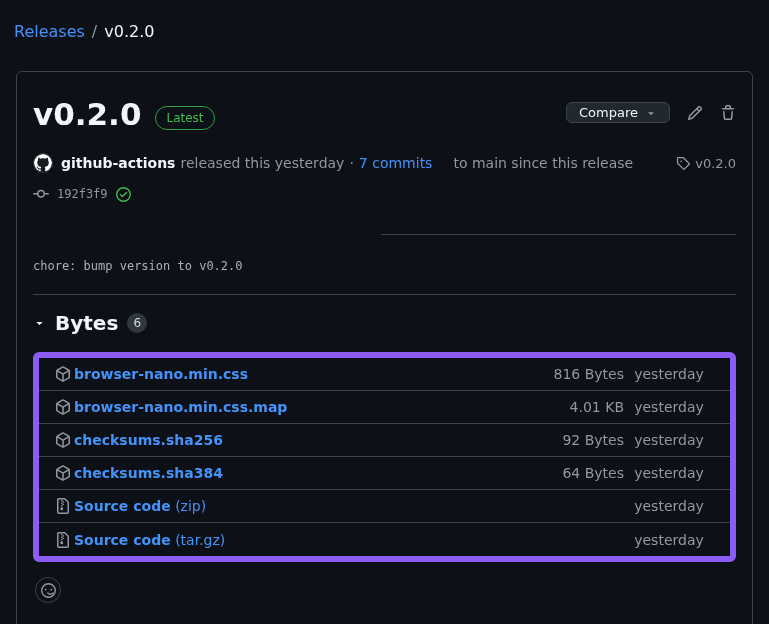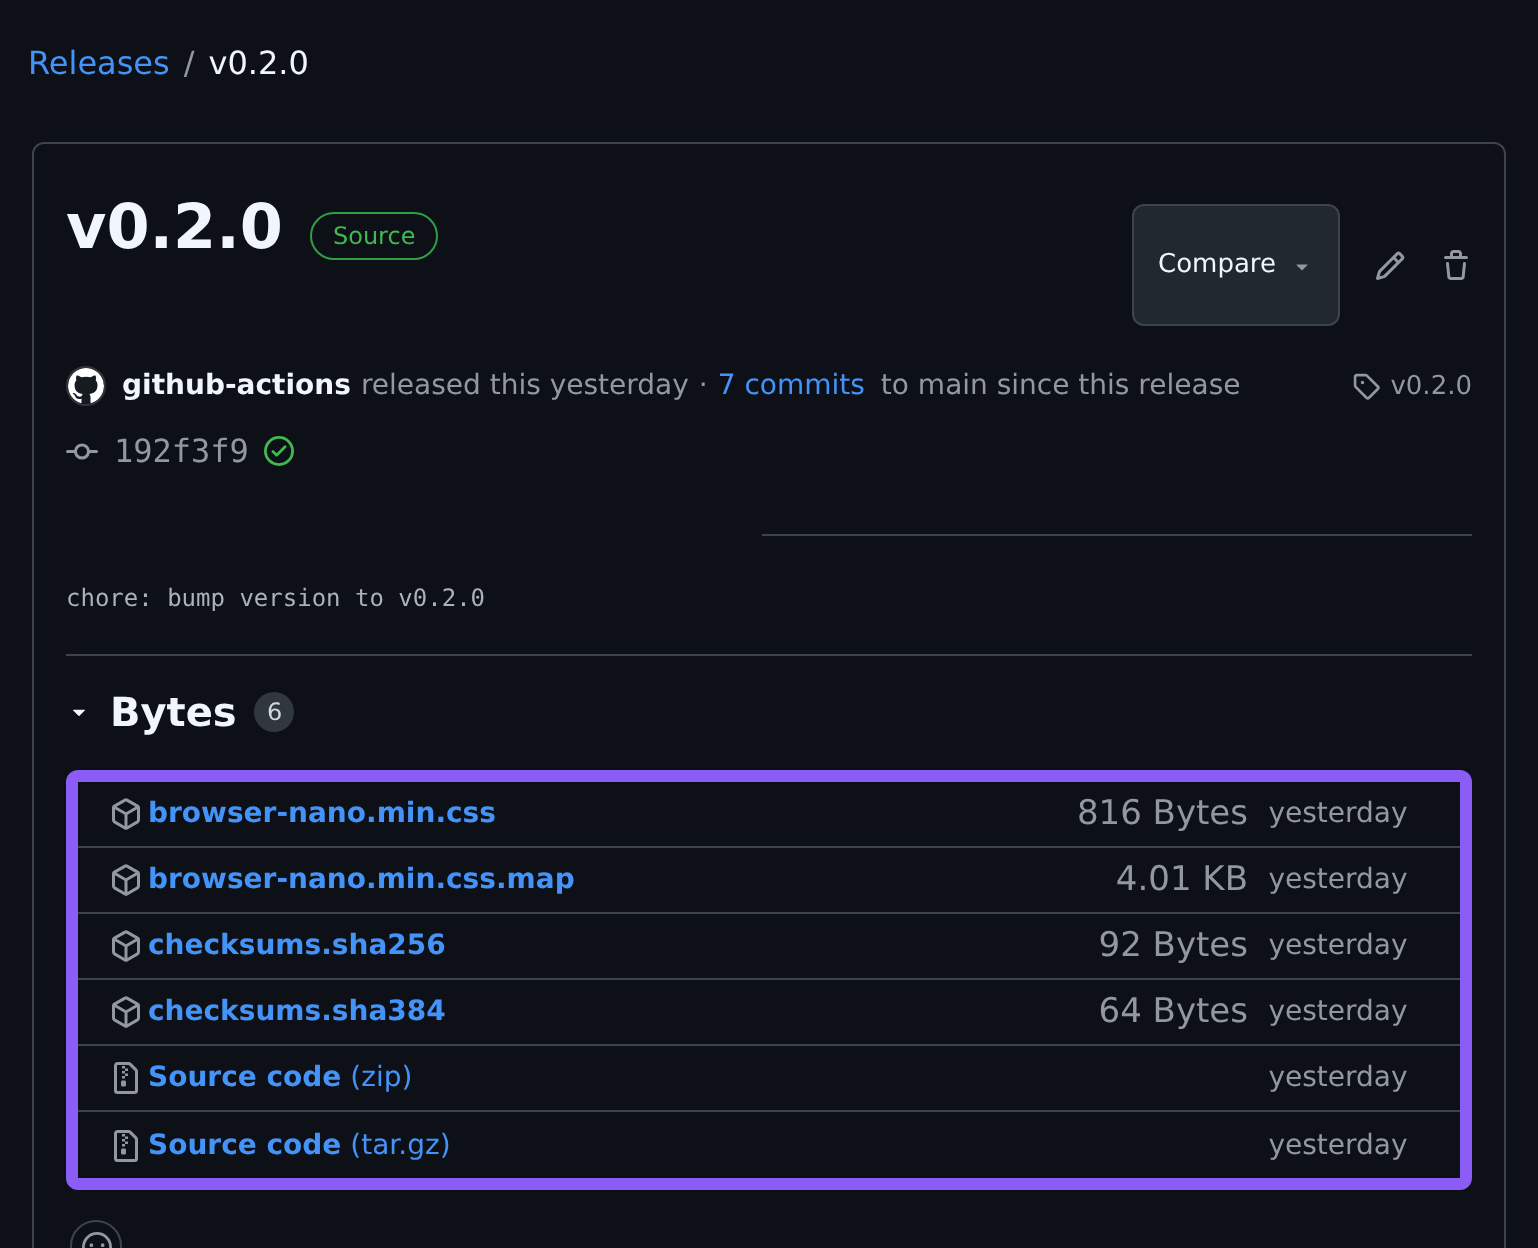--- a/index.html
+++ b/index.html
@@ -30,45 +30,45 @@
   .latest-badge {
     display:inline-block; border:1px solid #2ea043; color:#3fb950;
     font-size:12px; font-weight:500; line-height:22px;
     padding:0 10px; border-radius:2em; margin-top:6px;
   }
   .actions { display:flex; align-items:center; gap:17px; margin-top:6px; }
   .compare-btn {
     display:flex; align-items:center; gap:7px;
     background:#212830; border:1px solid #3d444d; border-radius:6px;
     color:#f0f6fc; font-family:inherit; font-size:13px; font-weight:500;
-    padding:22px 12px; cursor:pointer;
+    padding:2px 12px; cursor:pointer;
   }
   .compare-btn svg { fill:#9198a1; }
   .icon-btn { background:none; border:none; color:#9198a1; padding:0; cursor:pointer; display:flex; }
   .icon-btn svg { fill:currentColor; }
 
   
   .meta-row { display:flex; align-items:center; margin-top:20px; color:#9198a1; font-size:14px; flex-wrap:nowrap; white-space:nowrap;text-align:right; }
   .avatar {
     width:20px; height:20px; border-radius:50%; background:#161b22;
     display:inline-flex; align-items:center; justify-content:center;
     border:1px solid #30363d; margin-right:8px; flex:none; overflow:hidden;
   }
   .avatar svg { fill:#ffffff; }
   .author { color:#f0f6fc; font-weight:600; margin-right:5px; }
   .released { margin-right:5px; }
   .meta-dot { margin-right:5px; }
-  .commits-link { margin-right:8px; }
+  .commits-link { margin-right:21px; }
   .tag-chip { margin-left:auto; display:flex; align-items:center; gap:5px; color:#9198a1; font-size:13px; }
   .tag-chip svg { fill:#9198a1; }
 
   
   .commit-row { display:flex; align-items:center; gap:8px; margin-top:13px; color:#9198a1; }
   .commit-row svg.commit-glyph { fill:#9198a1; }
-  .commit-sha { font-family:"DejaVu Sans Mono","Liberation Mono",monospace; font-size:16px; color:#9198a1; }
+  .commit-sha { font-family:"DejaVu Sans Mono","Liberation Mono",monospace; font-size:12px; color:#9198a1; }
   .check-badge { display:inline-flex; }
   .check-badge svg { fill:#3fb950; }
 
   
   .body-divider { border:none; border-top:1px solid #3d444d; margin:32px 0 0 348px; }
   .release-body { margin-top:22px; font-family:"DejaVu Sans Mono","Liberation Mono",monospace; font-size:12px; color:#aab2bd; }
   .release-body p { margin:0 0 19px 0; line-height:1.5; }
 
   
   .section-divider { border:none; border-top:1px solid #3d444d; margin-top:6px; }
@@ -80,21 +80,21 @@
     line-height:20px; min-width:20px; text-align:center;
     padding:0 6px; border-radius:2em;
   }
   .assets-table { margin-top:17px; border:6px solid #8b5cf6; border-radius:6px; overflow:hidden; }
   .asset-row { display:flex; align-items:center; padding:6px 16px; border-bottom:1px solid #3d444d; min-height:33px; }
   .asset-row:last-child { border-bottom:none; }
   .asset-icon { color:#9198a1; display:inline-flex; margin-right:3px; flex:none; }
   .asset-icon svg { fill:currentColor; }
   .asset-link { flex:1; font-weight:600; font-size:14px; min-width:0; }
   .asset-suffix:not(:empty) { font-weight:400; }
-  .asset-size { color:#9198a1; font-size:17px; }
+  .asset-size { color:#9198a1; font-size:14px; }
   .asset-date { width:90px; text-align:center; color:#9198a1; font-size:14px; flex:none; }
 
   
   .reaction-row { margin-top:15px; }
   .reaction-btn {
     width:26px; height:26px; border-radius:50%;
     border:1px solid #3d444d; background:transparent; color:#9198a1;
     display:flex; align-items:center; justify-content:center; cursor:pointer; margin-left:2px;
   }
   .reaction-btn svg { fill:currentColor; }
@@ -108,21 +108,21 @@
     <a>Releases</a>
     <span class="sep">/</span>
     <span class="current">v0.2.0</span>
   </nav>
 
   <section class="release-card">
 
     <div class="header-row">
       <div class="title-wrap">
         <h1 class="release-title">v0.2.0</h1>
-        <span class="latest-badge">Source</span>
+        <span class="latest-badge">Latest</span>
       </div>
       <div class="actions">
         <button class="compare-btn">
           <span>Compare</span>
           <span style="display:flex;">
             <svg width="12" height="12" viewBox="0 0 16 16">
                 <path d="m4.427 7.427 3.396 3.396a.25.25 0 0 0 .354 0l3.396-3.396A.25.25 0 0 0 11.396 7H4.604a.25.25 0 0 0-.177.427Z"></path>
               </svg>
           </span>
         </button>

